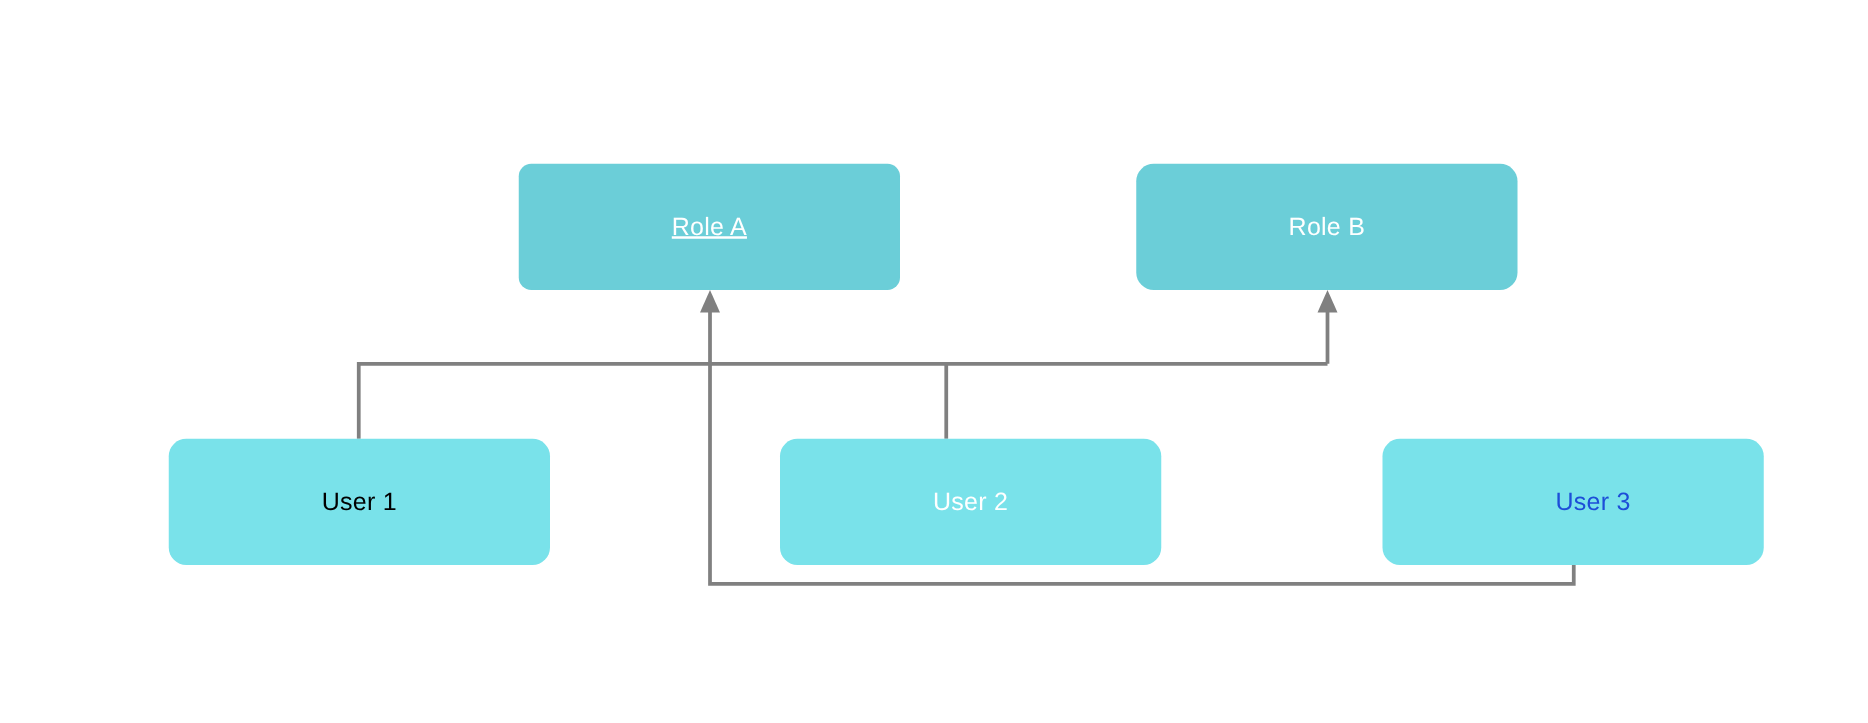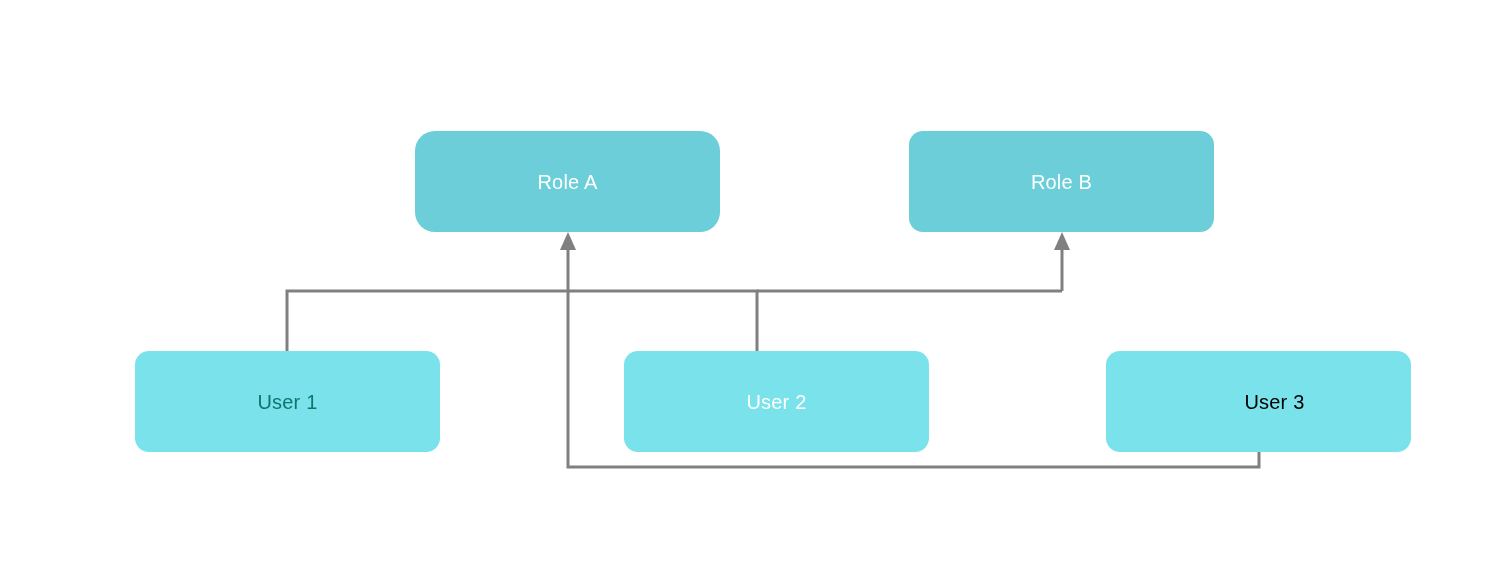--- a/index.html
+++ b/index.html
@@ -66,33 +66,33 @@
         <path d="M 1062 291 L 1062 243"></path>
         <path d="M 757 291 L 1062 291"></path>
       </g>
 
     <g id="arrow-heads" fill="#808080" stroke="none">
         <polygon points="568,232 560,250 576,250"></polygon>
         <polygon points="1062,232 1054,250 1070,250"></polygon>
       </g>
   </svg>
 
-  <div class="node node-role" style="left: 415px; top: 131px; width: 305px; height: 101px; background: rgb(107, 206, 216); border-radius: 20px; color: rgb(255, 255, 255);">
+  <div class="node node-role" style="left: 415px; top: 131px; width: 305px; height: 101px; background: rgb(107, 206, 216); border-radius: 10px; color: rgb(255, 255, 255); text-decoration: underline;">
     <span class="node-label">Role A</span>
   </div>
 
   <div class="node node-role" style="left: 909px; top: 131px; width: 305px; height: 101px; background: rgb(107, 206, 216); border-radius: 14px; color: rgb(255, 255, 255); text-align: right;">
     <span class="node-label">Role B</span>
   </div>
 
-  <div class="node node-user" style="left: 135px; top: 351px; width: 305px; height: 101px; background: rgb(121, 226, 234); border-radius: 14px; color: #0f766e;">
+  <div class="node node-user" style="left: 135px; top: 351px; width: 305px; height: 101px; background: rgb(121, 226, 234); border-radius: 14px; color: #000000;">
     <span class="node-label">User 1</span>
   </div>
 
   <div class="node node-user" style="left: 604px; top: 351px; width: 305px; height: 101px; background: rgb(121, 226, 234); border-radius: 14px; color: rgb(255, 255, 255); margin-left: 20px;">
     <span class="node-label">User 2</span>
   </div>
 
-  <div class="node node-user" style="left: 1106px; top: 351px; width: 305px; height: 101px; background: rgb(121, 226, 234); border-radius: 14px; color: #000000; padding-left: 32px;">
+  <div class="node node-user" style="left: 1106px; top: 351px; width: 305px; height: 101px; background: rgb(121, 226, 234); border-radius: 14px; color: #1d4ed8; padding-left: 32px;">
     <span class="node-label">User 3</span>
   </div>
 
 </div>
 
 </body></html>

